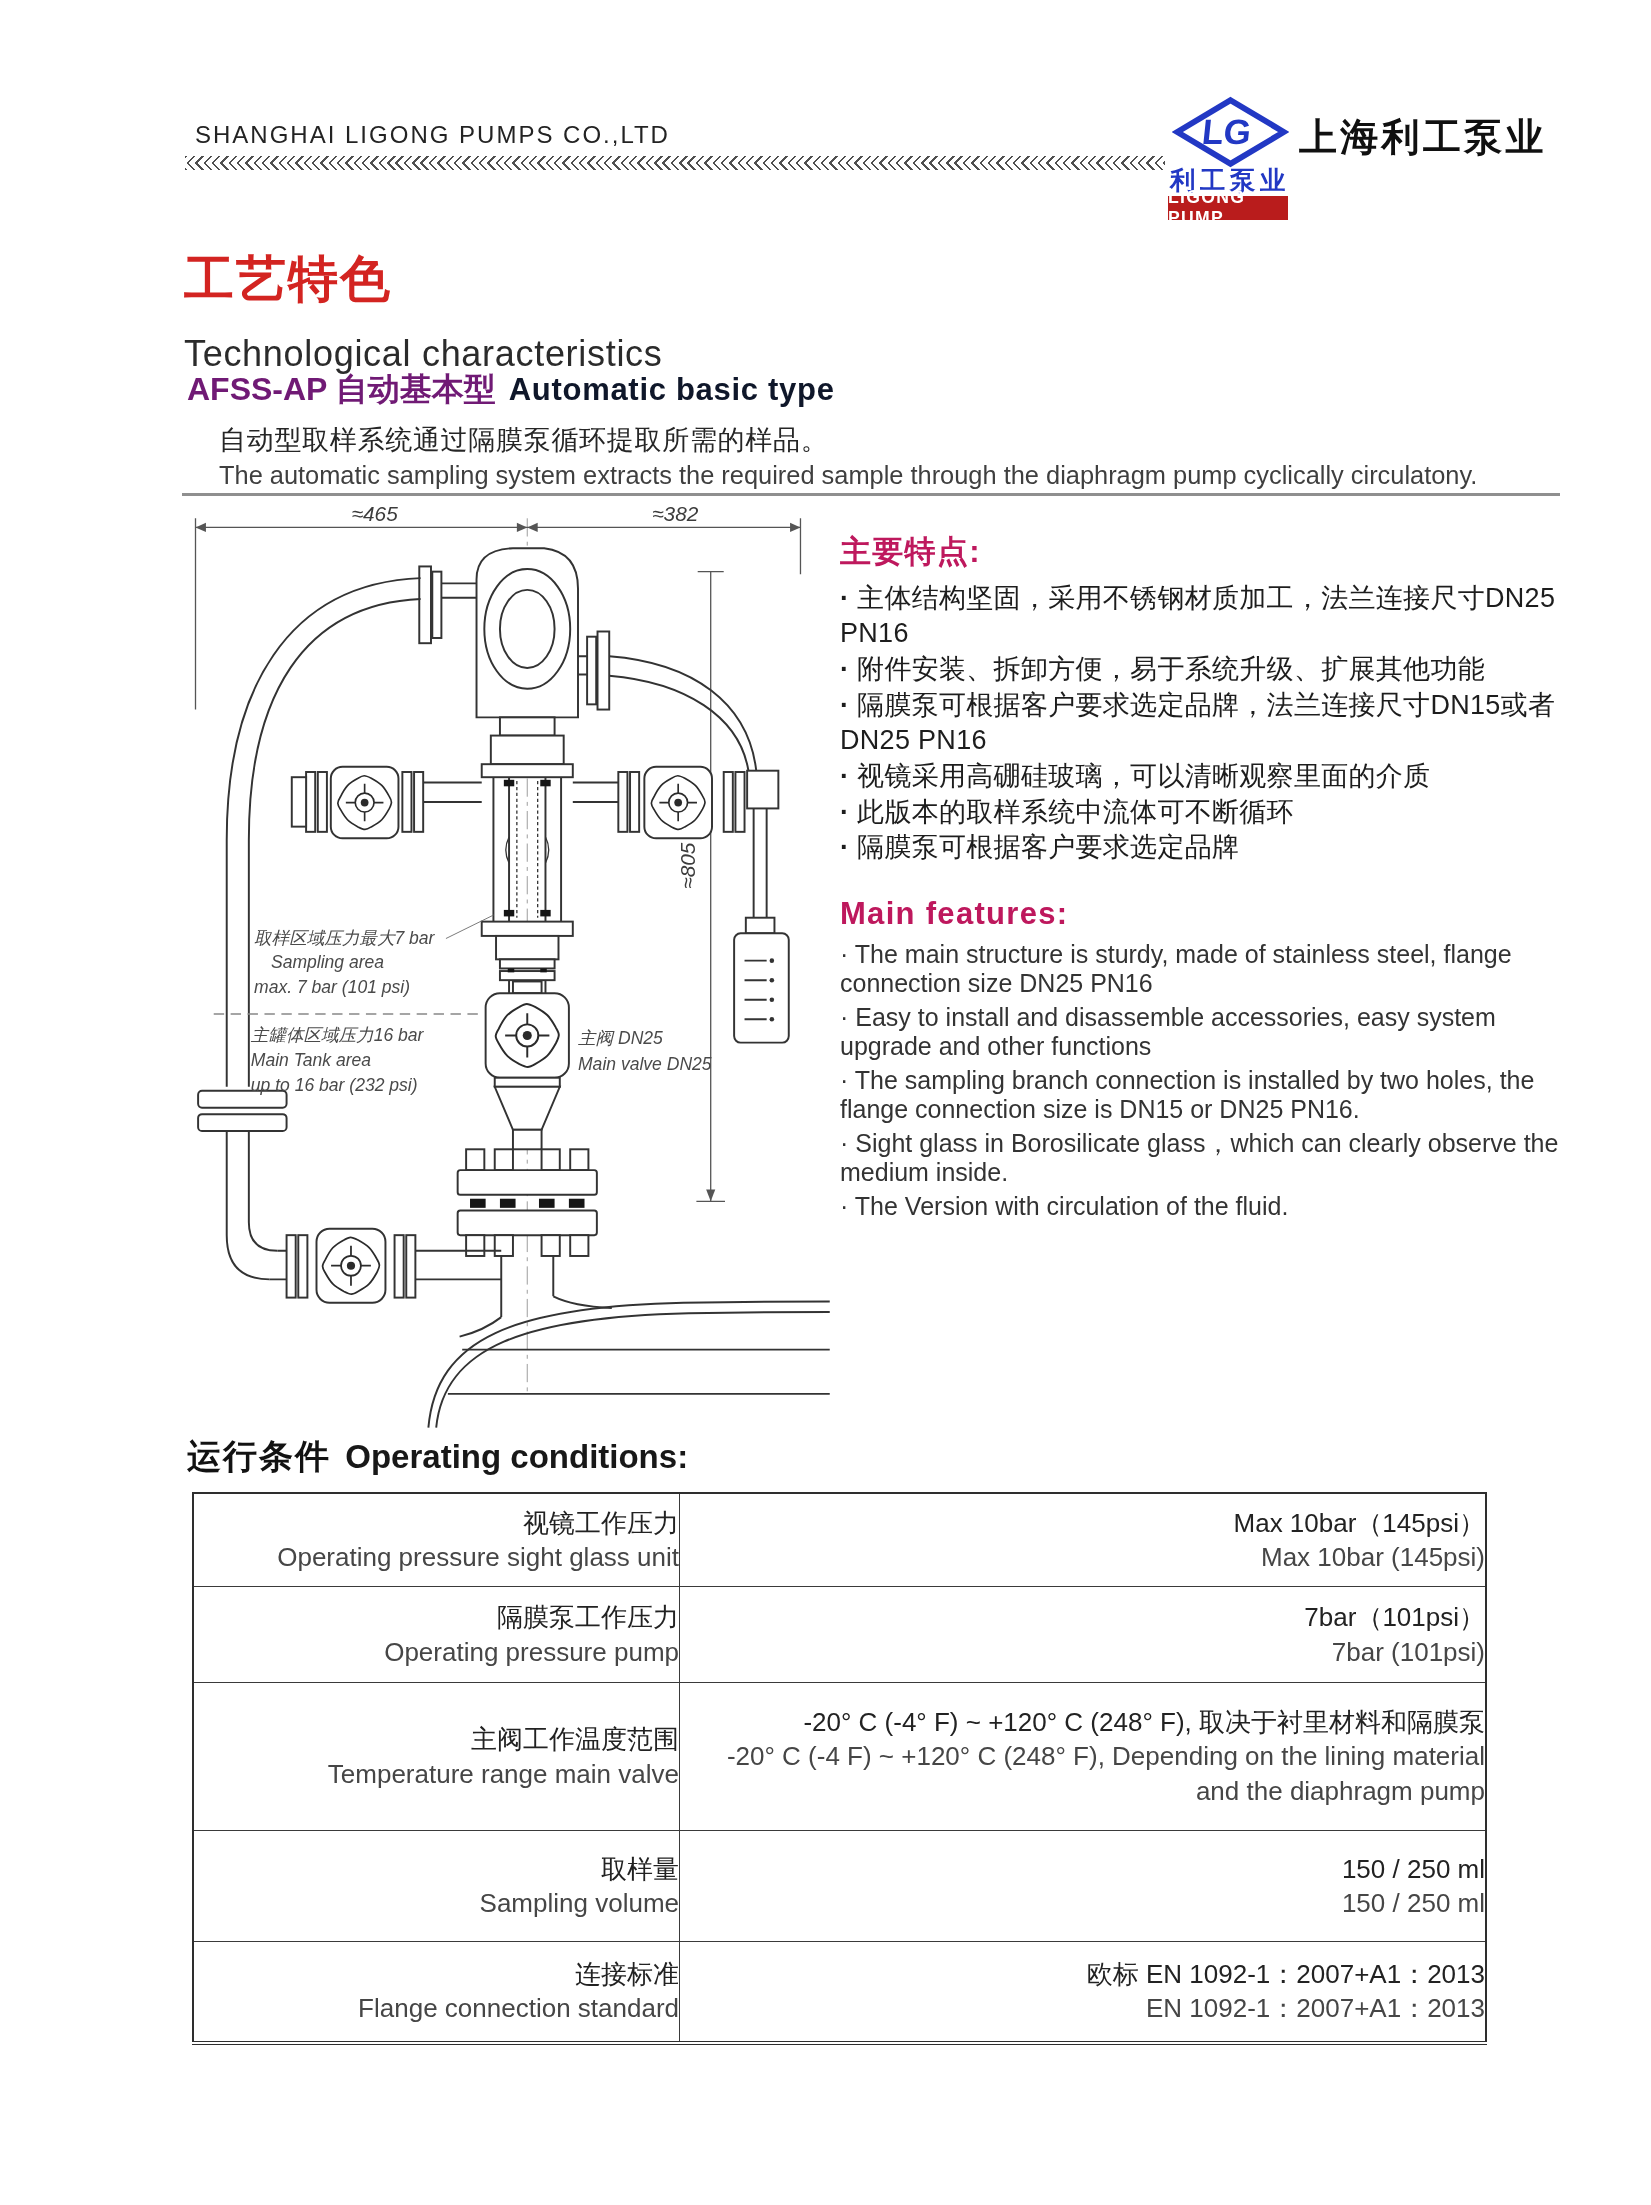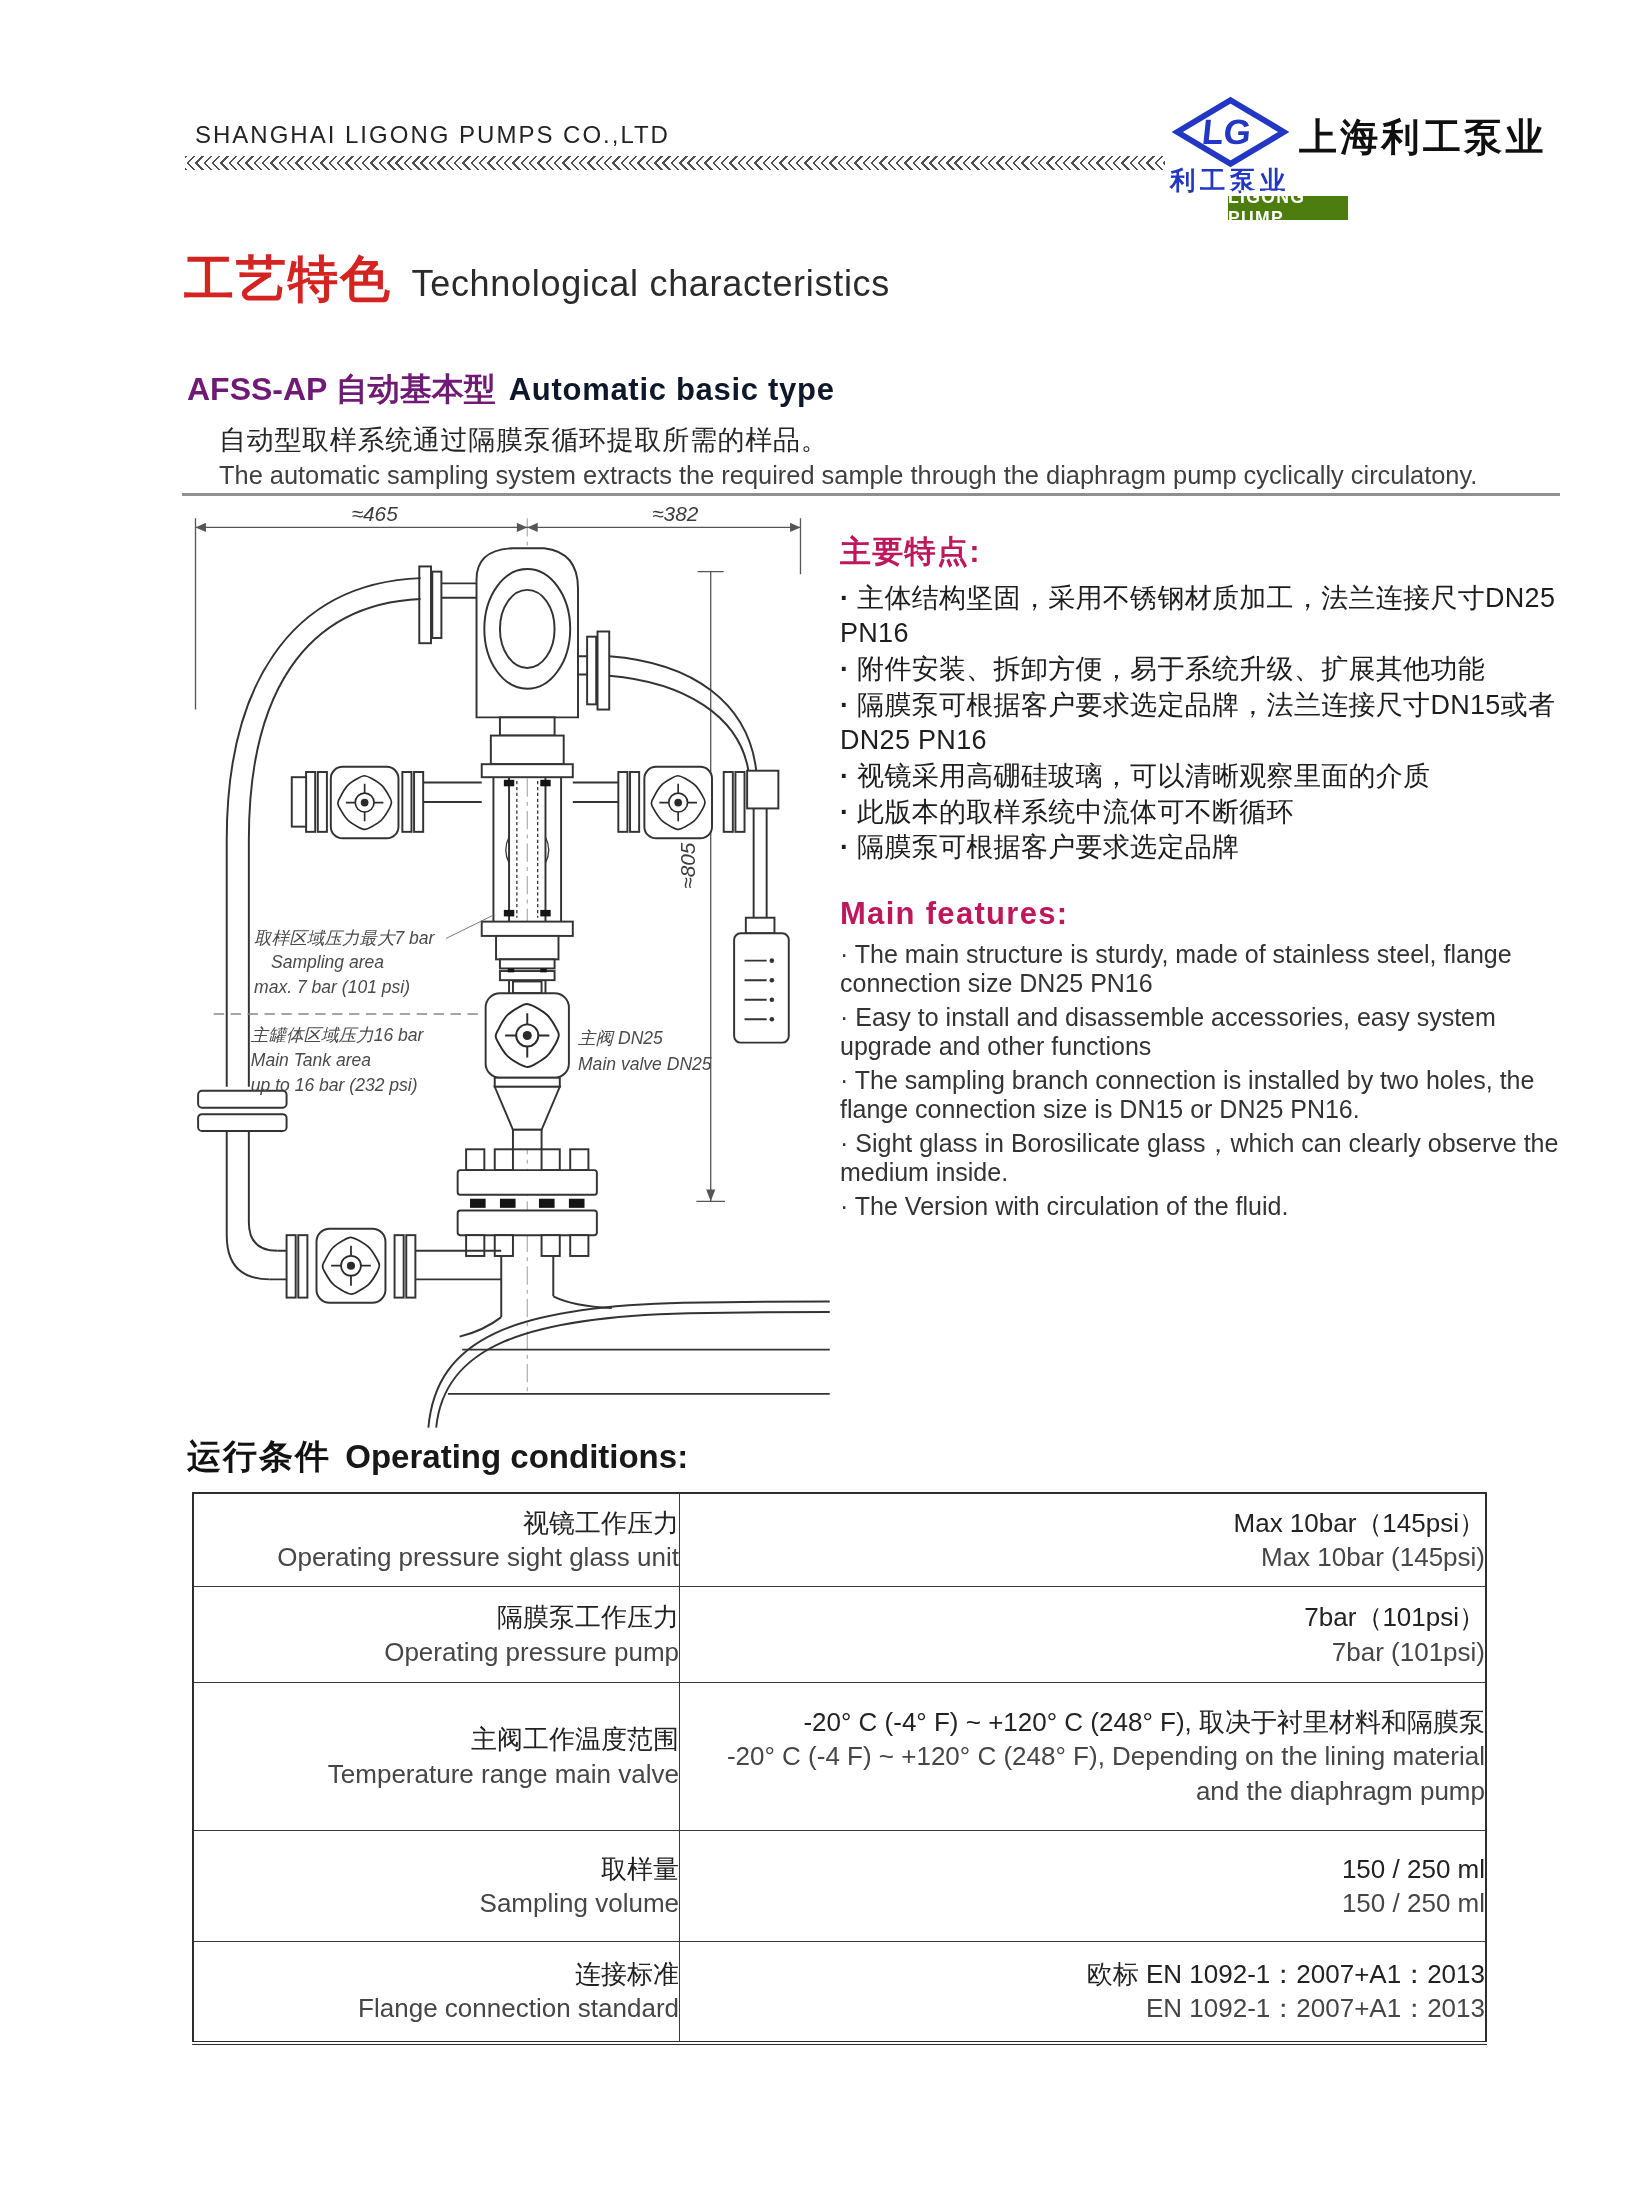--- a/index.html
+++ b/index.html
@@ -15,26 +15,26 @@
 
   
   .company{left:195px;top:121px;font-size:24px;letter-spacing:2px;color:#232323;}
   .zigzag{left:185px;top:156px;width:980px;height:14.3px;}
   .zigzag .zz{height:7.2px;}
   .zigzag .zz.top{background:repeating-linear-gradient(135deg,rgba(70,70,70,.95) 0 1.7px,transparent 1.7px 5.9px);}
   .zigzag .zz.bot{background:repeating-linear-gradient(45deg,rgba(70,70,70,.95) 0 1.7px,transparent 1.7px 5.9px);}
 
   .logo-diamond{left:1172px;top:96px;}
   .brand-cn{left:1170px;top:164px;width:118px;font-size:25.4px;font-weight:bold;color:#2238c4;letter-spacing:4.6px;white-space:nowrap;}
-  .brand-box{left:1228px;top:196px;width:120px;height:24px;background:#4d7c0f;display:flex;align-items:center;justify-content:center;}
+  .brand-box{left:1168px;top:196px;width:120px;height:24px;background:#b91c1c;display:flex;align-items:center;justify-content:center;}
   .brand-box span{color:#ffffff;font-weight:bold;font-size:17.6px;letter-spacing:1.3px;}
   .company-cn{left:1299px;top:112px;font-size:38px;font-weight:600;color:#101010;letter-spacing:3.3px;}
 
   
-  .title-row{left:184px;top:246px;display:flex;align-items:baseline;gap:19.5px;white-space:nowrap;}
+  .title-row{left:184px;top:246px;display:flex;align-items:baseline;gap:19.5px;white-space:nowrap;flex-direction:column;}
   .title-cn{font-size:50px;font-weight:bold;color:#d32421;letter-spacing:2px;}
   .title-en{font-size:36px;color:#2b2b2b;letter-spacing:0.7px;}
 
   .model-row{left:187px;top:368px;display:flex;align-items:baseline;gap:13px;white-space:nowrap;}
   .model-cn{font-size:32px;font-weight:bold;color:#701a75;}
   .model-en{font-size:31px;font-weight:bold;color:#0f172a;letter-spacing:0.7px;}
 
   .intro-cn{left:219px;top:422px;font-size:27px;color:#262626;letter-spacing:0.7px;}
   .intro-en{left:219px;top:461px;font-size:25.4px;color:#3f3f3f;}
 

